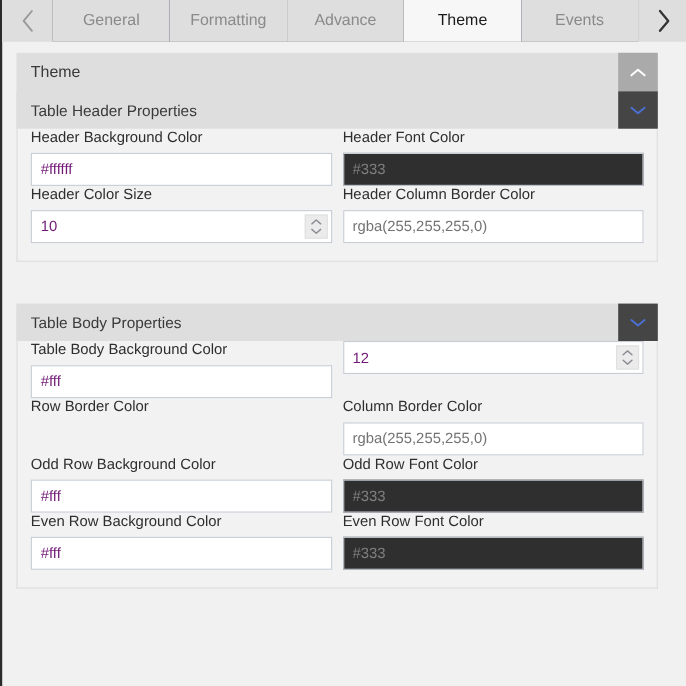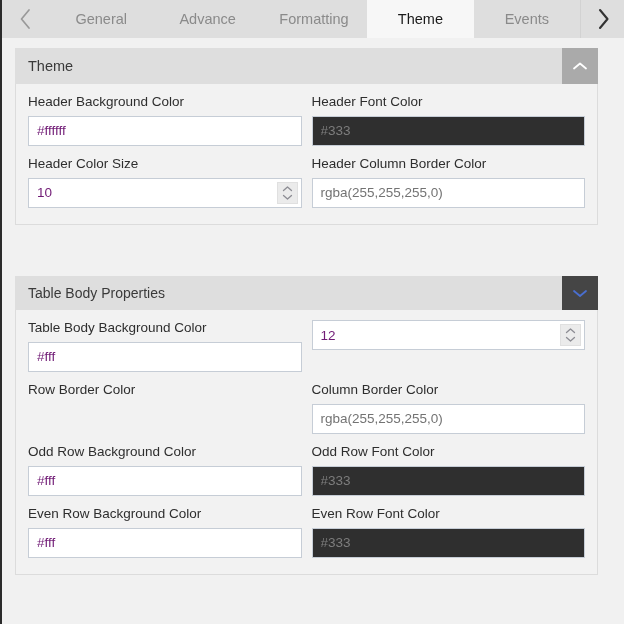--- a/index.html
+++ b/index.html
@@ -157,21 +157,20 @@
     box-sizing: border-box;
   }
   .grp-body {
     padding: 0 12px 16px 12px;
   }
 
   
   .field-row {
     display: flex;
     gap: 10px;
-    padding-top: 10px;
   }
   .field {
     flex: 1 1 0;
     min-width: 0;
   }
   .field-label {
     font-size: 13.5px;
     color: #2e2e2e;
     line-height: 1.25;
     margin-bottom: 5px;
@@ -237,24 +236,24 @@
     <div class="nav-arrow prev">
       <svg width="15" height="24" viewBox="0 0 15 24" aria-hidden="true">
         <path d="M11 3 L3.5 12 L11 21" fill="none" stroke="currentColor" stroke-width="1.7" stroke-linecap="round" stroke-linejoin="round"></path>
       </svg>
     </div>
     <div class="tabs">
       <div class="tab">
         <span>General</span>
       </div>
       <div class="tab">
+        <span>Formatting</span>
+      </div>
+      <div class="tab">
         <span>Advance</span>
-      </div>
-      <div class="tab">
-        <span>Formatting</span>
       </div>
       <div class="tab active">
         <span>Theme</span>
       </div>
       <div class="tab">
         <span>Events</span>
       </div>
     </div>
     <div class="nav-arrow next">
       <svg width="15" height="24" viewBox="0 0 15 24" aria-hidden="true">
@@ -270,20 +269,28 @@
         <span class="acc-title">Theme</span>
         <span class="acc-toggle outer">
           <svg width="18" height="12" viewBox="0 0 18 12" aria-hidden="true">
             <path d="M3 8.5 L9 3.5 L15 8.5" fill="none" stroke="currentColor" stroke-width="1.8" stroke-linecap="round" stroke-linejoin="round"></path>
           </svg>
         </span>
       </div>
     </div>
 
     <div class="group" id="group-0" style="top: 46px;">
+      <div class="grp-header">
+        <span class="grp-title">Table Header Properties</span>
+        <span class="grp-toggle inner">
+          <svg width="18" height="12" viewBox="0 0 18 12" aria-hidden="true">
+            <path d="M3 4 L9 9 L15 4" fill="none" stroke="currentColor" stroke-width="1.8" stroke-linecap="round" stroke-linejoin="round"></path>
+          </svg>
+        </span>
+      </div>
       <div class="grp-body">
 
         <div class="field-row">
           <div class="field">
             <div class="field-label">Header Background Color</div>
             <div class="input-wrap">
               <input class="txt" type="text" readonly="" value="#ffffff" style="">
             </div>
           </div>
           <div class="field">

